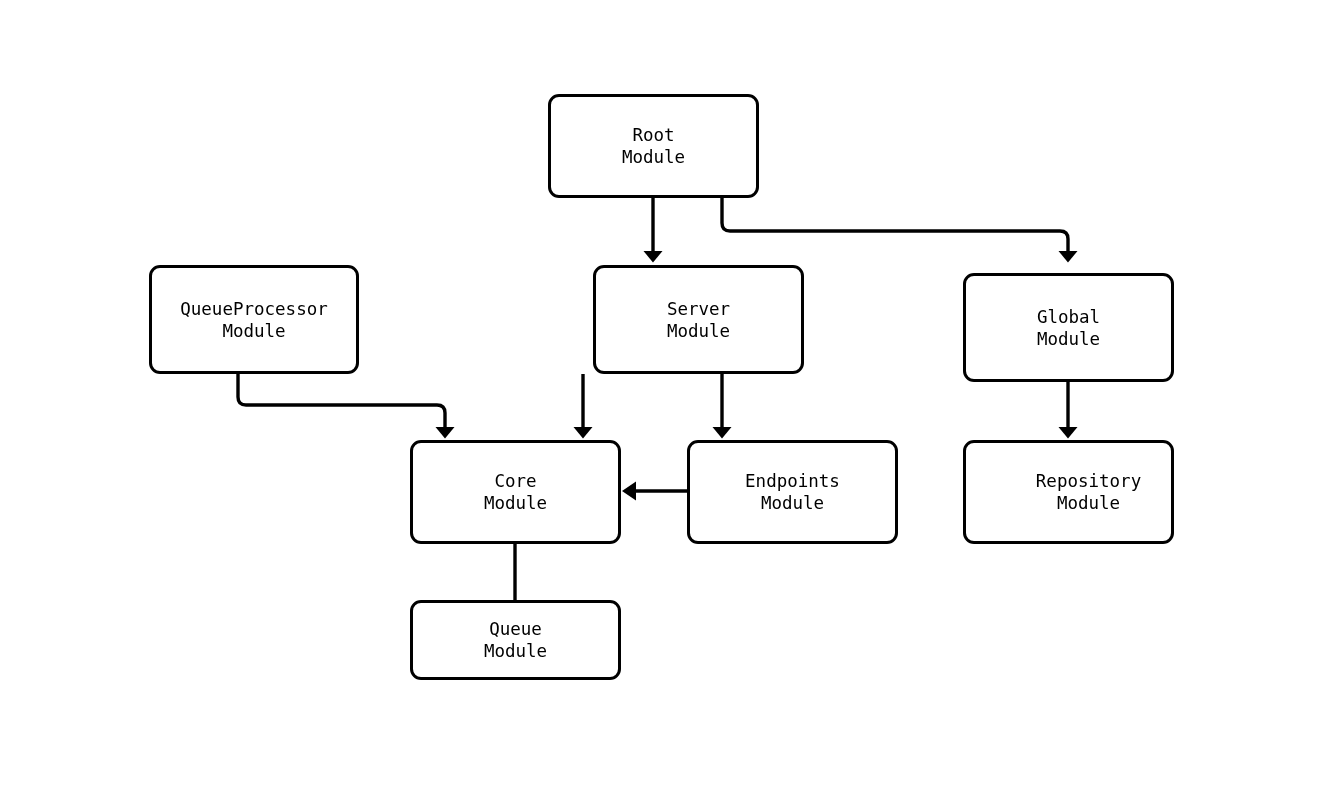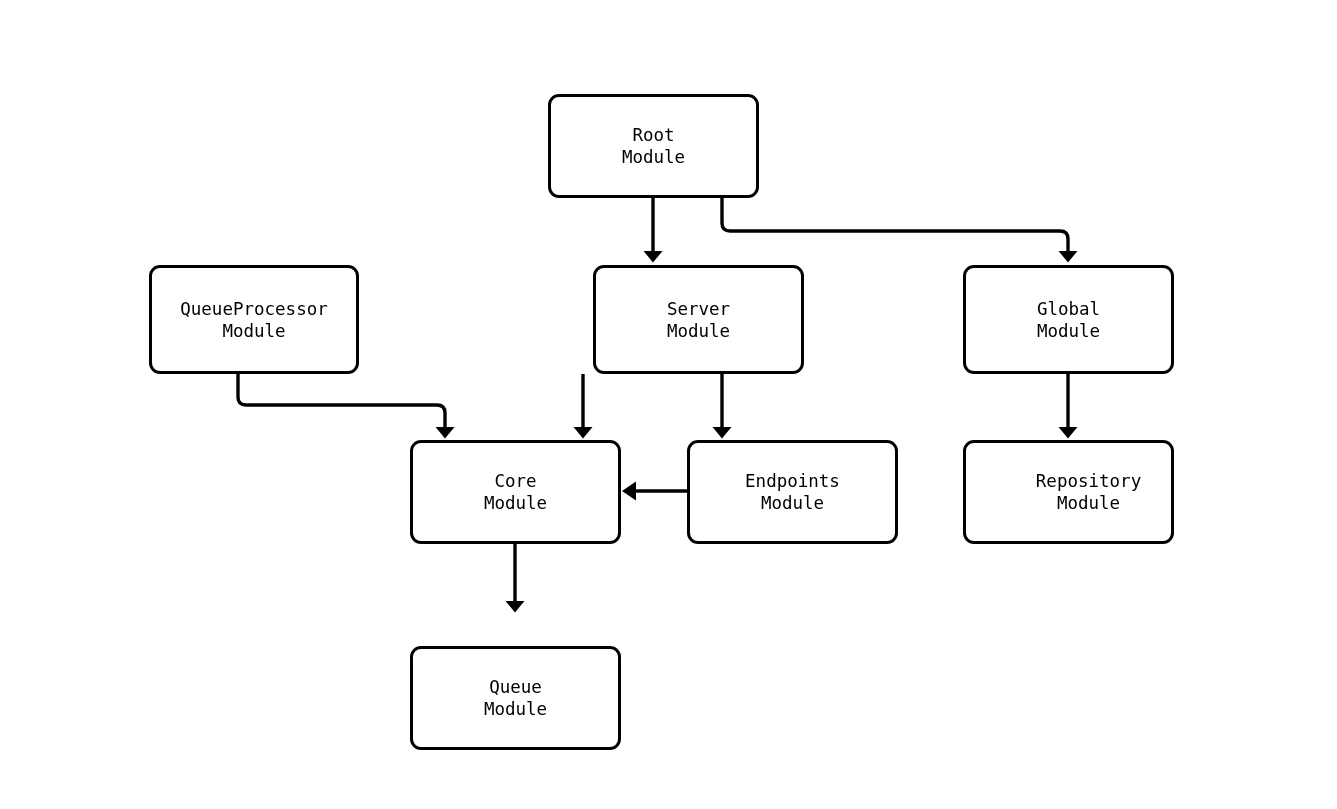--- a/index.html
+++ b/index.html
@@ -109,38 +109,38 @@
   <div class="node" style="left:149px; top:265px; width:210px; height:109px;">
     <div class="node-label">QueueProcessor</div>
     <div class="node-label">Module</div>
   </div>
 
   <div class="node" style="left:548px; top:265px; width:211px; height:109px;margin-left:45px;">
     <div class="node-label">Server</div>
     <div class="node-label">Module</div>
   </div>
 
-  <div class="node" style="left:963px; top:265px; width:211px; height:109px;">
+  <div class="node" style="left:963px; top:273px; width:211px; height:109px;">
     <div class="node-label">Global</div>
     <div class="node-label">Module</div>
   </div>
 
   <div class="node" style="left:410px; top:440px; width:211px; height:104px;">
     <div class="node-label">Core</div>
     <div class="node-label">Module</div>
   </div>
 
   <div class="node" style="left:687px; top:440px; width:211px; height:104px;align-items:center;">
     <div class="node-label">Endpoints</div>
     <div class="node-label">Module</div>
   </div>
 
   <div class="node" style="left:963px; top:440px; width:211px; height:104px;padding-left:40px;">
     <div class="node-label">Repository</div>
     <div class="node-label">Module</div>
   </div>
 
-  <div class="node" style="left:410px; top:646px; width:211px; height:104px;">
+  <div class="node" style="left:410px; top:600px; width:211px; height:80px;">
     <div class="node-label">Queue</div>
     <div class="node-label">Module</div>
   </div>
 
 </div>
 
 </body></html>

